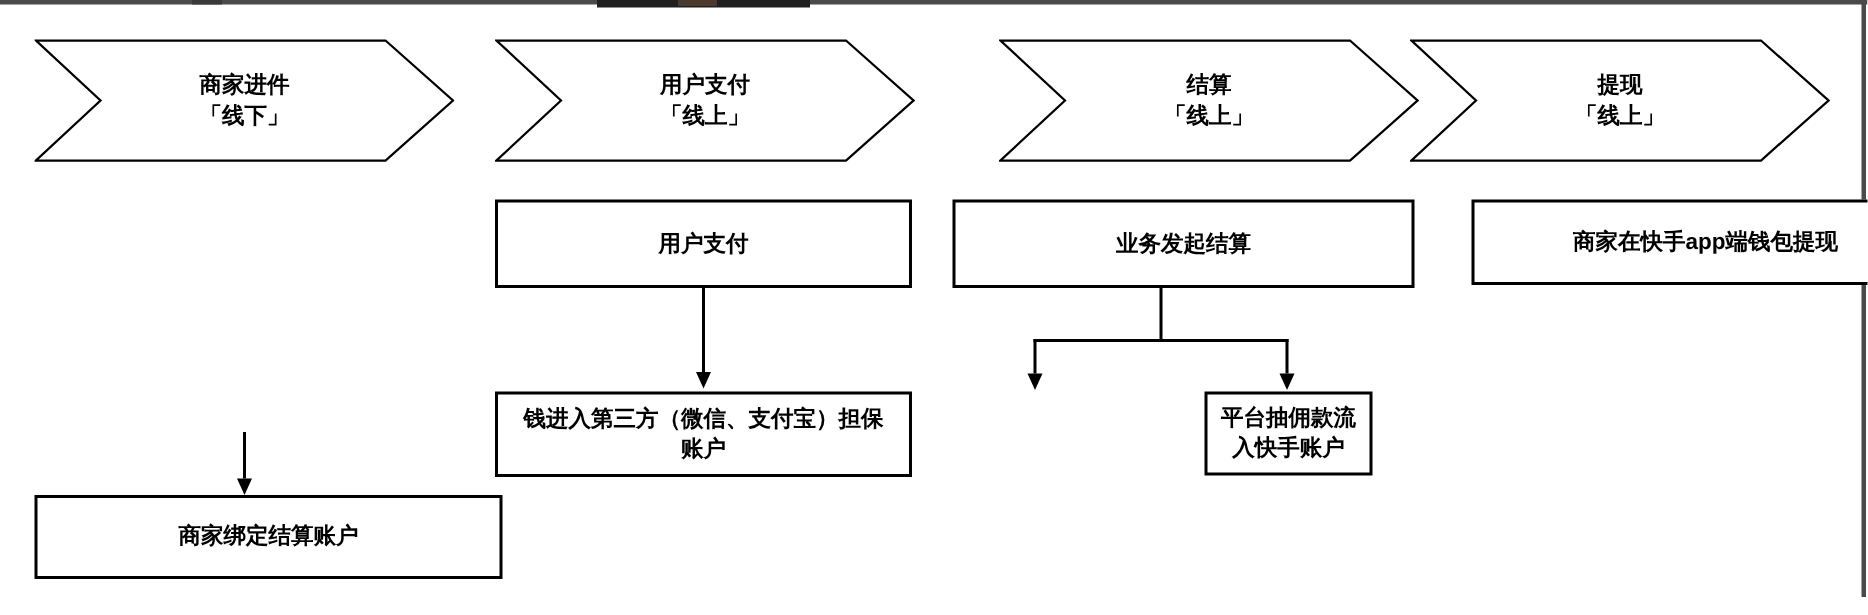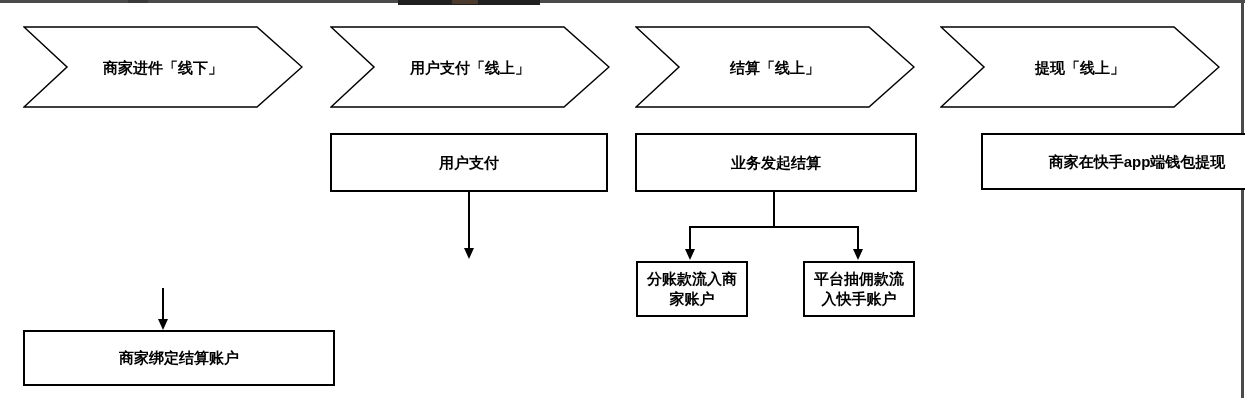--- a/index.html
+++ b/index.html
@@ -17,21 +17,21 @@
   .chrome-tab   { position: absolute; left: 398px; top: 0; width: 142px; height: 5px; background: #202020; }
   .chrome-favicon { position: absolute; left: 452px; top: 0; width: 26px; height: 4px; background: #4a3a2e; }
   .chrome-shade { position: absolute; left: 128px; top: 0; width: 20px; height: 3px; background: #3a3a3a; }
   .frame-right  { position: absolute; left: 1241px; top: 0; width: 3px; height: 398px; background: #4a4a4a; }
 
   
   .chevron { position: absolute; top: 26px; width: 280px; height: 82px; }
   .chevron svg { position: absolute; left: 0; top: 0; display: block; }
   .chevron-label {
     position: absolute; left: 0; top: 0; width: 100%; height: 100%;
-    display: flex; flex-direction: row; align-items: center; justify-content: center;
+    display: flex; flex-direction: column; align-items: center; justify-content: center;
     font-size: 15px; font-weight: 600; line-height: 21px; color: #000; text-align: center;
   }
 
   
   .node {
     position: absolute; background: #ffffff; border: 2px solid #000000;
     display: flex; align-items: center; justify-content: center; text-align: center;
     font-size: 15px; font-weight: 600; line-height: 20px; color: #000000;
   }
   .row1 { top: 133px; height: 59px; }
@@ -70,21 +70,21 @@
   <div class="chevron" style="left:330px">
     <svg width="280" height="82" viewBox="0 0 280 82">
       <polygon points="1,1 234,1 279,41 234,81 1,81 44,41" fill="#ffffff" stroke="#000000" stroke-width="1.5"></polygon>
     </svg>
     <div class="chevron-label">
       <div>用户支付</div>
       <div>「线上」</div>
     </div>
   </div>
 
-  <div class="chevron" style="left:635px">
+  <div class="chevron" style="left:666px">
     <svg width="280" height="82" viewBox="0 0 280 82">
       <polygon points="1,1 234,1 279,41 234,81 1,81 44,41" fill="#ffffff" stroke="#000000" stroke-width="1.5"></polygon>
     </svg>
     <div class="chevron-label">
       <div>结算</div>
       <div>「线上」</div>
     </div>
   </div>
 
   <div class="chevron" style="left:940px">
@@ -106,35 +106,35 @@
     <span>商家绑定结算账户</span>
   </div>
 
   <div class="node row1" style="left:330px; width:278px">
     <span>用户支付</span>
   </div>
 
   <div class="vline" style="left:468px; top:192px; height:56px"></div>
   <div class="arrowhead" style="left:464px; top:248px"></div>
 
+  <div class="node" style="left:330px; top:261px; width:278px; height:57px; padding:0 16px">
+    <span>钱进入第三方（微信、支付宝）担保账户</span>
+  </div>
 
-  <div class="node row1" style="left:635px; width:282px">
+  <div class="node row1" style="left:635px; width:308px">
     <span>业务发起结算</span>
   </div>
 
   <div class="vline" style="left:773px; top:192px; height:35px"></div>
   <div class="hline" style="left:689px; top:226px; width:170px"></div>
   <div class="vline" style="left:689px; top:226px; height:23px"></div>
   <div class="vline" style="left:857px; top:226px; height:23px"></div>
   <div class="arrowhead" style="left:685px; top:249px"></div>
   <div class="arrowhead" style="left:853px; top:249px"></div>
 
-  <div class="node" style="left:636px; top:261px; width:112px; height:56px; padding:0 3px">
-    <span>分账款流入商家账户</span>
-  </div>
 
   <div class="node" style="left:803px; top:261px; width:112px; height:56px; padding:17px 3px">
     <span>平台抽佣款流入快手账户</span>
   </div>
 
   <div class="node" style="left:981px; top:133px; width:312px; height:57px">
     <span>商家在快手app端钱包提现</span>
   </div>
 
 </div>

